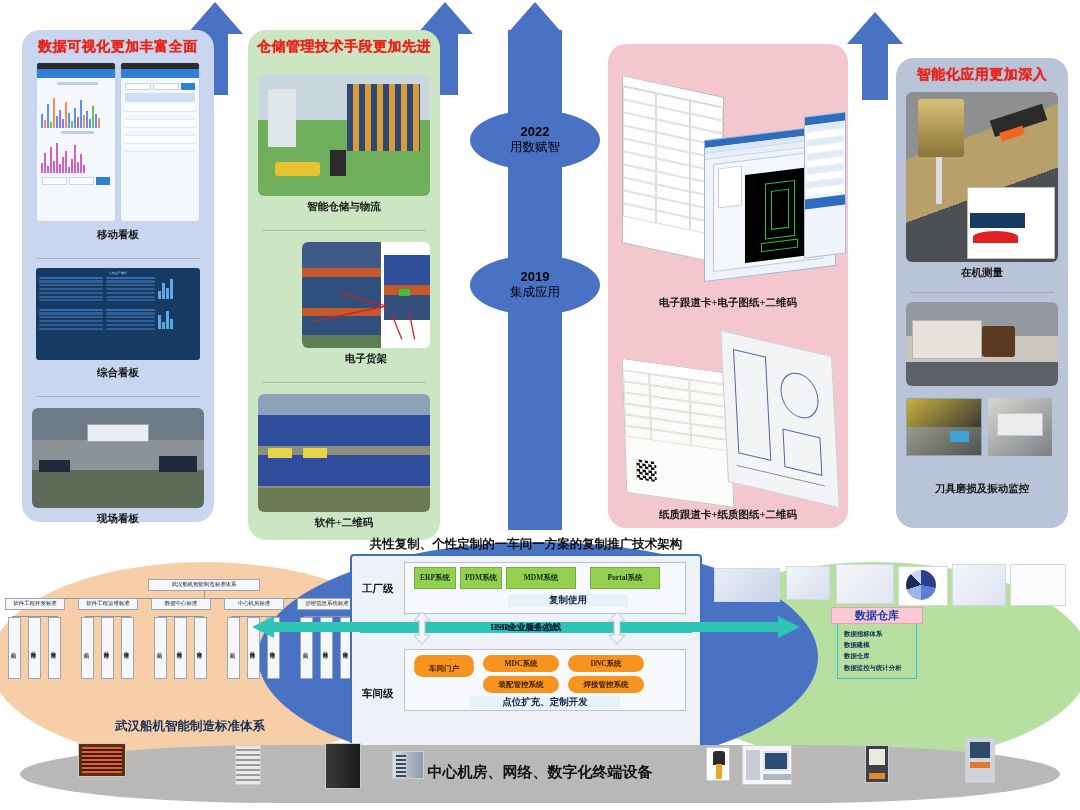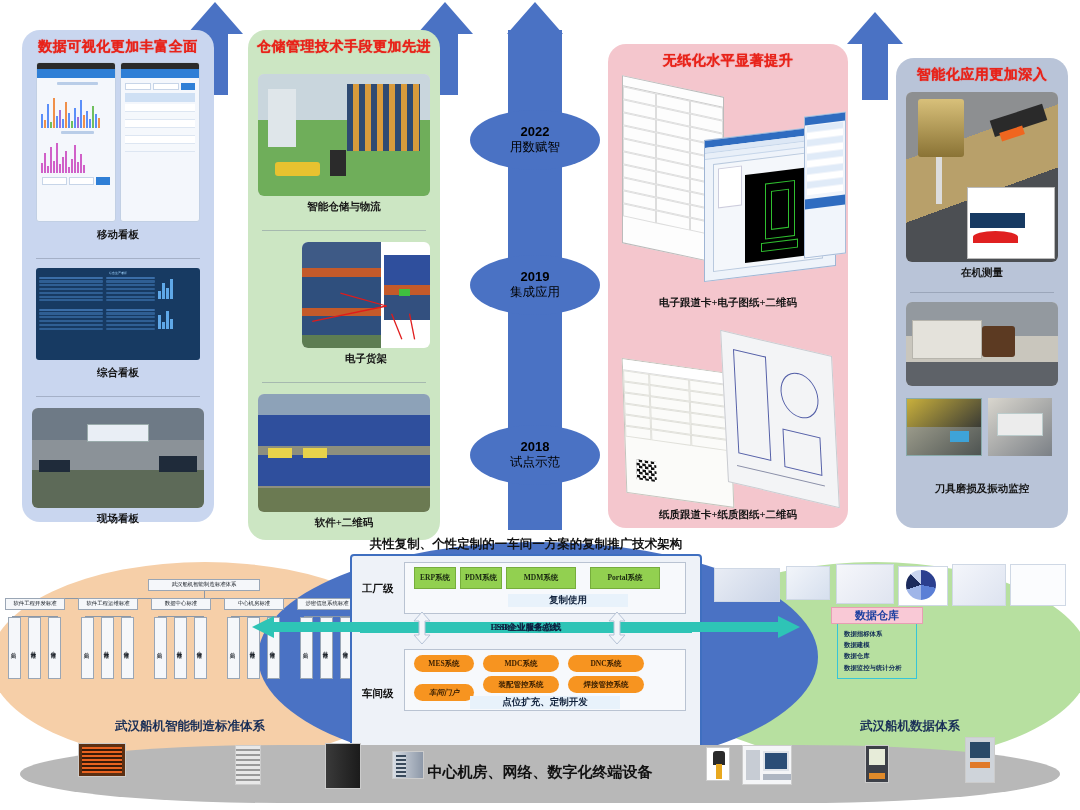--- a/index.html
+++ b/index.html
@@ -374,21 +374,20 @@
         <div style="position:absolute;left:6%;top:46%;width:14%;height:8%;background:#e8d24a;"></div>
         <div style="position:absolute;left:26%;top:46%;width:14%;height:8%;background:#e8d24a;"></div>
         <div style="position:absolute;left:0;top:44%;width:100%;height:2%;background:#8d8f7e;"></div>
         <div style="position:absolute;left:0;top:78%;width:100%;height:2%;background:#8d8f7e;"></div>
       </div>
       <div class="cap" style="top:122px;">软件+二维码</div>
     </div>
   </div>
 
   <div class="col-panel col-pink" style="left:608px;top:44px;width:240px;height:484px;">
-    <div class="col-title">无纸化水平显著提升</div>
 
     <div class="cell" style="top:30px;height:240px;">
 
       <div style="position:absolute;left:14px;top:12px;width:102px;height:168px;background:#fdfdfd;border:1px solid #bbb;transform:skewY(12deg);">
         <div style="height:10px;border-bottom:1px solid #ccc;"></div>
         <div style="display:grid;grid-template-columns:1fr 1fr 1fr;">
           <div style="height:13px;border:.5px solid #ddd"></div>
             <div style="height:13px;border:.5px solid #ddd"></div>
             <div style="height:13px;border:.5px solid #ddd"></div>
           <div style="height:13px;border:.5px solid #ddd"></div>
@@ -529,24 +528,20 @@
 
   <div id="timeline-bar" style="left:508px;top:30px;width:54px;height:500px;"></div>
 
   <div class="tl-node" style="left:470px;top:110px;width:130px;height:60px;">
     <div class="tl-year">2022</div>
     <div class="tl-sub">用数赋智</div>
   </div>
   <div class="tl-node" style="left:470px;top:255px;width:130px;height:60px;">
     <div class="tl-year">2019</div>
     <div class="tl-sub">集成应用</div>
-  </div>
-  <div class="tl-node" style="left:470px;top:425px;width:130px;height:60px;">
-    <div class="tl-year">2018</div>
-    <div class="tl-sub">试点示范</div>
   </div>
 
   <div id="arch-wrap">
 
     <div class="ellipse" id="ellipse-orange" style="left:-10px;top:30px;width:430px;height:200px;"></div>
     <div class="ellipse" id="ellipse-green" style="left:660px;top:30px;width:430px;height:200px;"></div>
     <div class="ellipse" id="ellipse-blue" style="left:258px;top:10px;width:560px;height:230px;"></div>
 
     <div class="std-root" style="left:148px;top:47px;width:112px;height:12px;">武汉船机智能制造标准体系</div>
     <div class="tline" style="left:204px;top:59px;width:1px;height:7px;"></div>
@@ -611,21 +606,21 @@
     </svg>
     <svg style="position:absolute;left:608px;top:80px;width:18px;height:32px;" viewBox="0 0 18 32">
       <polygon points="9,0 17,9 12,9 12,23 17,23 9,32 1,23 6,23 6,9 1,9" fill="#f2f5fa" stroke="#b6c3d6" stroke-width="1"></polygon>
     </svg>
 
     <div class="level-label" style="left:362px;top:155px;width:34px;">车间级</div>
     <div class="inner-frame" style="left:404px;top:117px;width:282px;height:62px;"></div>
     <div class="sys-orange" style="left:414px;top:123px;width:60px;height:17px;">MES系统</div>
     <div class="sys-orange" style="left:483px;top:123px;width:76px;height:17px;">MDC系统</div>
     <div class="sys-orange" style="left:568px;top:123px;width:76px;height:17px;">DNC系统</div>
-    <div class="sys-orange" style="left:414px;top:152px;width:60px;height:17px;font-style:italic;">车间门户</div>
+    <div class="sys-orange" style="left:414px;top:128px;width:60px;height:17px;">车间门户</div>
     <div class="sys-orange" style="left:483px;top:144px;width:76px;height:17px;">装配管控系统</div>
     <div class="sys-orange" style="left:568px;top:144px;width:76px;height:17px;">焊接管控系统</div>
     <div class="band-note" style="left:470px;top:164px;width:150px;">点位扩充、定制开发</div>
 
     <div class="dg-thumb" style="left:714px;top:36px;width:66px;height:34px;background:linear-gradient(135deg,#e9edf5,#c9d3e6);"></div>
     <div class="dg-thumb" style="left:786px;top:34px;width:44px;height:34px;background:linear-gradient(135deg,#f2f5fa,#d6dfee);"></div>
     <div class="dg-thumb" style="left:836px;top:32px;width:58px;height:40px;background:linear-gradient(135deg,#f6f7fb,#dfe4f0);"></div>
     <div class="dg-thumb" style="left:898px;top:34px;width:50px;height:40px;background:#fff;"></div>
     <div style="position:absolute;left:906px;top:38px;width:30px;height:30px;border-radius:50%;background:conic-gradient(#2b3f8f 0 28%, #5b7fd6 28% 50%, #9fb5e8 50% 70%, #1b2a5c 70% 88%, #c9d4ee 88% 100%);"></div>
     <div class="dg-thumb" style="left:952px;top:32px;width:54px;height:42px;background:linear-gradient(135deg,#f4f6fb,#dde3f0);"></div>
@@ -636,21 +631,20 @@
       <div class="dg-head">数据仓库</div>
       <div class="dg-body">
         <li>数据指标体系</li>
         <li>数据建模</li>
         <li>数据仓库</li>
         <li>数据监控与统计分析</li>
       </div>
     </div>
 
 
-    <div class="ellipse-caption" style="left:760px;top:186px;width:300px;">武汉船机数据体系</div>
   </div>
 
   <div id="infra-bar">
     <div id="infra-shape"></div>
     <div id="infra-label">中心机房、网络、数字化终端设备</div>
 
     <div class="infra-icon" style="left:58px;top:-2px;width:48px;height:34px;background:#5b2f12;">
       <div style="position:absolute;inset:3px;background:repeating-linear-gradient(0deg,#e8621f 0 2px,#3a1a08 2px 4px);"></div>
     </div>
     <div class="infra-icon" style="left:215px;top:0;width:26px;height:40px;background:repeating-linear-gradient(0deg,#e8e8e8 0 3px,#9a9a9a 3px 5px);"></div>

